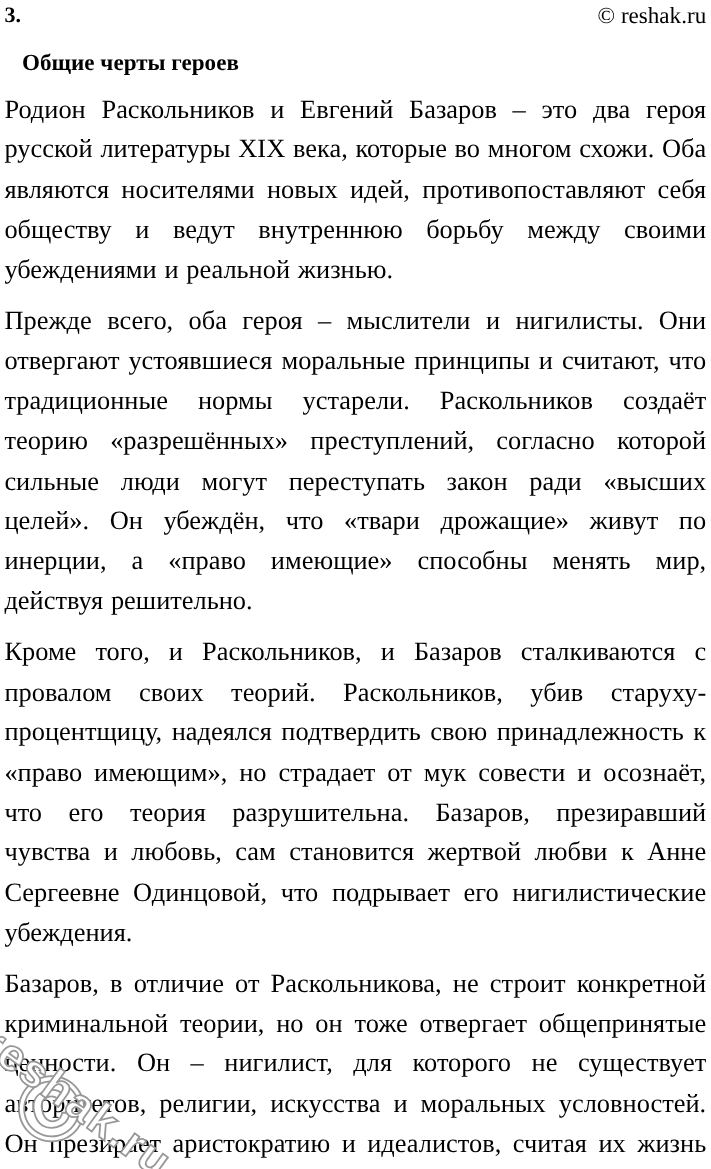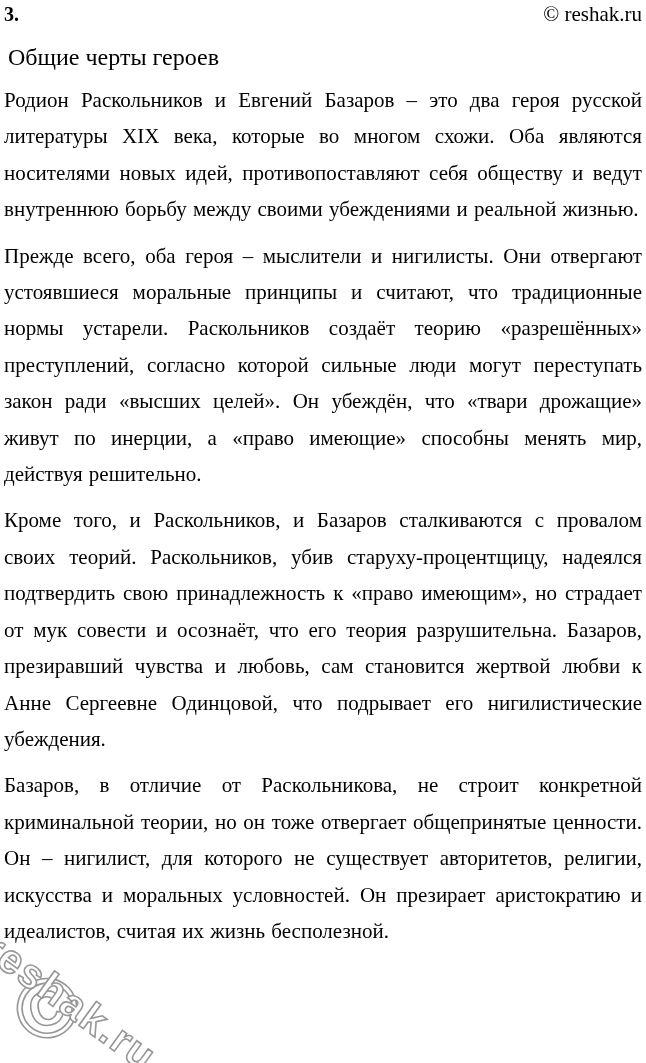--- a/index.html
+++ b/index.html
@@ -21,30 +21,30 @@
     line-height: 22px;
   }
   .page-number {
     font-size: 20px;
     font-weight: bold;
   }
   .copyright {
     font-size: 21px;
   }
   .doc-title {
-    margin: 21px 0 0 4px;
-    font-size: 24px;
-    font-weight: normal;
+    margin: 21px 0 0 16px;
+    font-size: 21px;
+    font-weight: bold;
     line-height: 23px;
     font-family: "Liberation Serif", serif;
   }
   .content { margin-top: 13px; }
   .content p {
     margin: 0 0 10px 0;
-    font-size: 21px;
+    font-size: 24px;
     line-height: 36.4px;
     text-align: justify;
     text-align-last: left;
     word-spacing: 1px;
   }
   .content p:last-child { margin-bottom: 0; }
   .watermark-symbol, .watermark-text {
     position: absolute;
     pointer-events: none;
     color: #ffffff;

